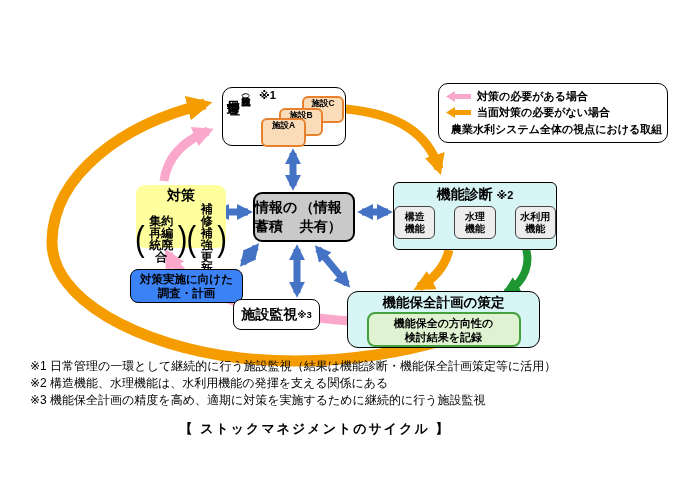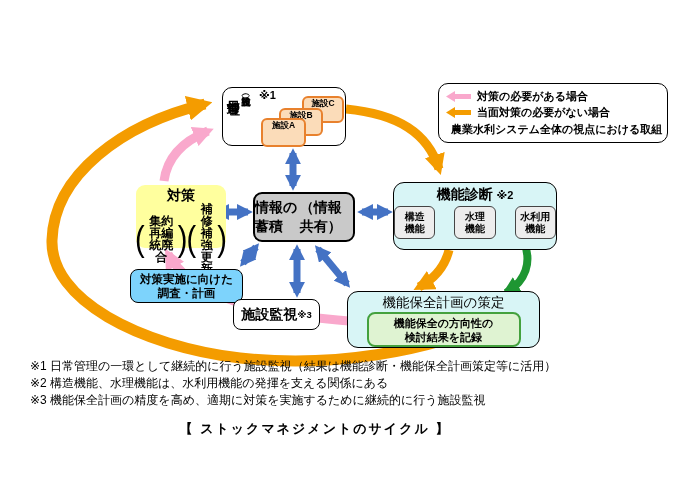--- a/index.html
+++ b/index.html
@@ -25,36 +25,36 @@
   .measures{left:136px;top:185px;width:90px;height:63px;background:#FFFF9E;border-radius:9px;text-align:center;padding-top:2px;}
   .m-title{font-size:14px;font-weight:bold;line-height:16px;}
   .m-groups{display:flex;justify-content:center;gap:1px;margin-top:0px;}
   .grp{display:flex;align-items:center;}
   .paren{font-size:29px;font-weight:400;line-height:1;transform:scaleY(1.2);margin:0 -1px;}
   .grp-lines{font-size:12px;font-weight:bold;line-height:12px;text-align:center;white-space:pre-line;}
   
   .center{left:253px;top:192px;width:102px;height:50px;background:#C9C9C9;border:2px solid #000;border-radius:9px;
           display:flex;flex-direction:row;align-items:center;justify-content:center;font-weight:bold;font-size:14px;line-height:19px;}
   
-  .diag{left:393px;top:182px;width:164px;height:68px;background:#D8F5F6;border:1.6px solid #000;border-radius:11px;text-align:center;padding-top:3px;}
+  .diag{left:393px;top:182px;width:164px;height:68px;background:#D8F5F6;border:1.6px solid #000;border-radius:6px;text-align:center;padding-top:3px;}
   .d-title{font-size:14px;font-weight:bold;line-height:17px;}
   .d-ref{font-size:11px;font-weight:bold;}
   .d-items{display:flex;justify-content:center;gap:19px;margin-top:2px;align-items:flex-end;}
   .d-item{width:44px;height:31px;background:#EDEDED;border:1.5px solid #444;border-radius:6px;font-size:10px;font-weight:bold;line-height:12px;white-space:pre-line;display:flex;align-items:center;justify-content:center;}
   
-  .survey{left:130px;top:269px;width:113px;height:34px;background:#7dd3fc;border:1.6px solid #000;border-radius:8px;
+  .survey{left:130px;top:269px;width:113px;height:34px;background:#3b82f6;border:1.6px solid #000;border-radius:8px;
           display:flex;align-items:center;justify-content:center;text-align:center;font-size:11.5px;font-weight:bold;line-height:14px;white-space:pre-line;}
   
   .monitor{left:233px;top:299px;width:87px;height:31px;background:#fff;border:1.6px solid #000;border-radius:8px;
            display:flex;align-items:center;justify-content:center;font-weight:bold;}
   .mo-label{font-size:14px;}
   .mo-ref{font-size:9.5px;vertical-align:5px;}
   
   .plan{left:347px;top:291px;width:193px;height:57px;background:#D8F5F6;border:1.6px solid #000;border-radius:11px;text-align:center;padding-top:2px;}
-  .p-title{font-size:13.5px;font-weight:normal;line-height:17px;}
+  .p-title{font-size:13.5px;font-weight:bold;line-height:17px;}
   .p-inner{margin:1px auto 0;width:150px;height:31px;background:#DFF3D2;border:2px solid #44A13E;border-radius:8px;
            font-size:11px;font-weight:bold;line-height:14px;white-space:pre-line;display:flex;align-items:center;justify-content:center;}
   
   .notes{position:absolute;left:30px;top:358px;font-size:12px;line-height:17px;z-index:2;}
   .caption{position:absolute;left:0;top:420px;width:630px;text-align:center;font-size:13px;font-weight:bold;letter-spacing:2px;z-index:2;}
 </style>
 </head>
 <body>
 
 <div id="canvas">

